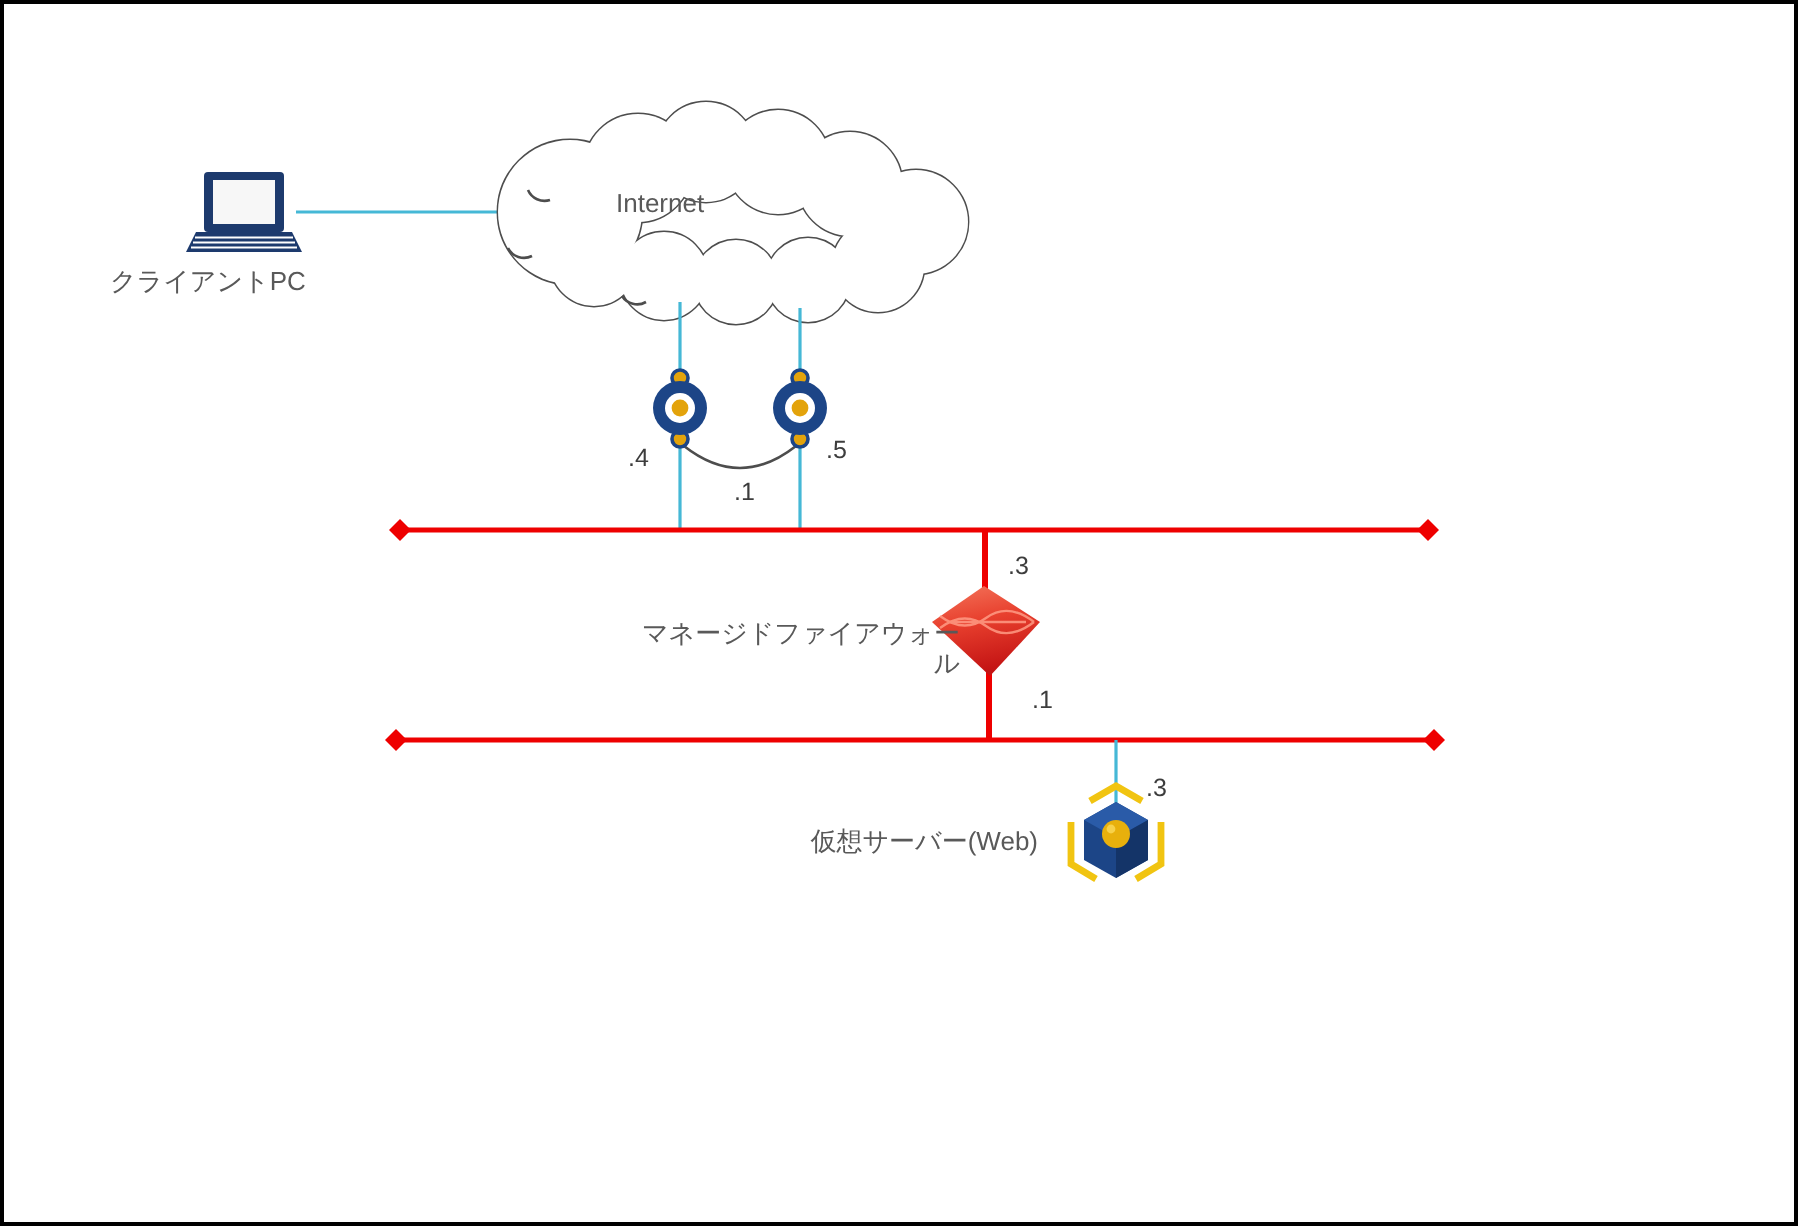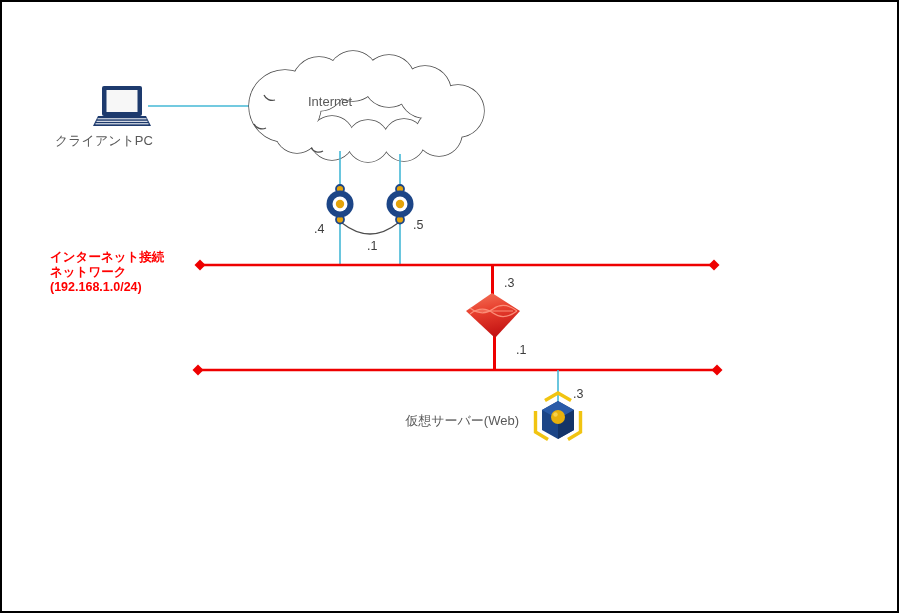--- a/index.html
+++ b/index.html
@@ -155,24 +155,22 @@
         <path d="M 93.5,121.8 H 146.5"></path>
       </g>
     </g>
   </svg>
 
   <div class="lbl center" style="left:53px;top:131px;width:130px;">クライアントPC</div>
 
   <div class="lbl center" style="left:306px;top:92px;width:100px;">Internet</div>
 
 
-  <div class="lbl red center" style="left:48px;top:248px;width:150px;">インターネット接続
-ネットワーク
-(192.168.1.0/24)</div>
 
+  <div class="lbl right" style="left:316px;top:307px;width:162px;">マネージドファイアウォール</div>
 
 
   <div class="lbl right" style="left:395px;top:411px;width:122px;">仮想サーバー(Web)</div>
 
   <div class="ip" style="left:312px;top:220px;">.4</div>
   <div class="ip" style="left:411px;top:216px;">.5</div>
   <div class="ip" style="left:365px;top:237px;">.1</div>
   <div class="ip" style="left:502px;top:274px;">.3</div>
   <div class="ip" style="left:514px;top:341px;">.1</div>
   <div class="ip" style="left:571px;top:385px;">.3</div>

